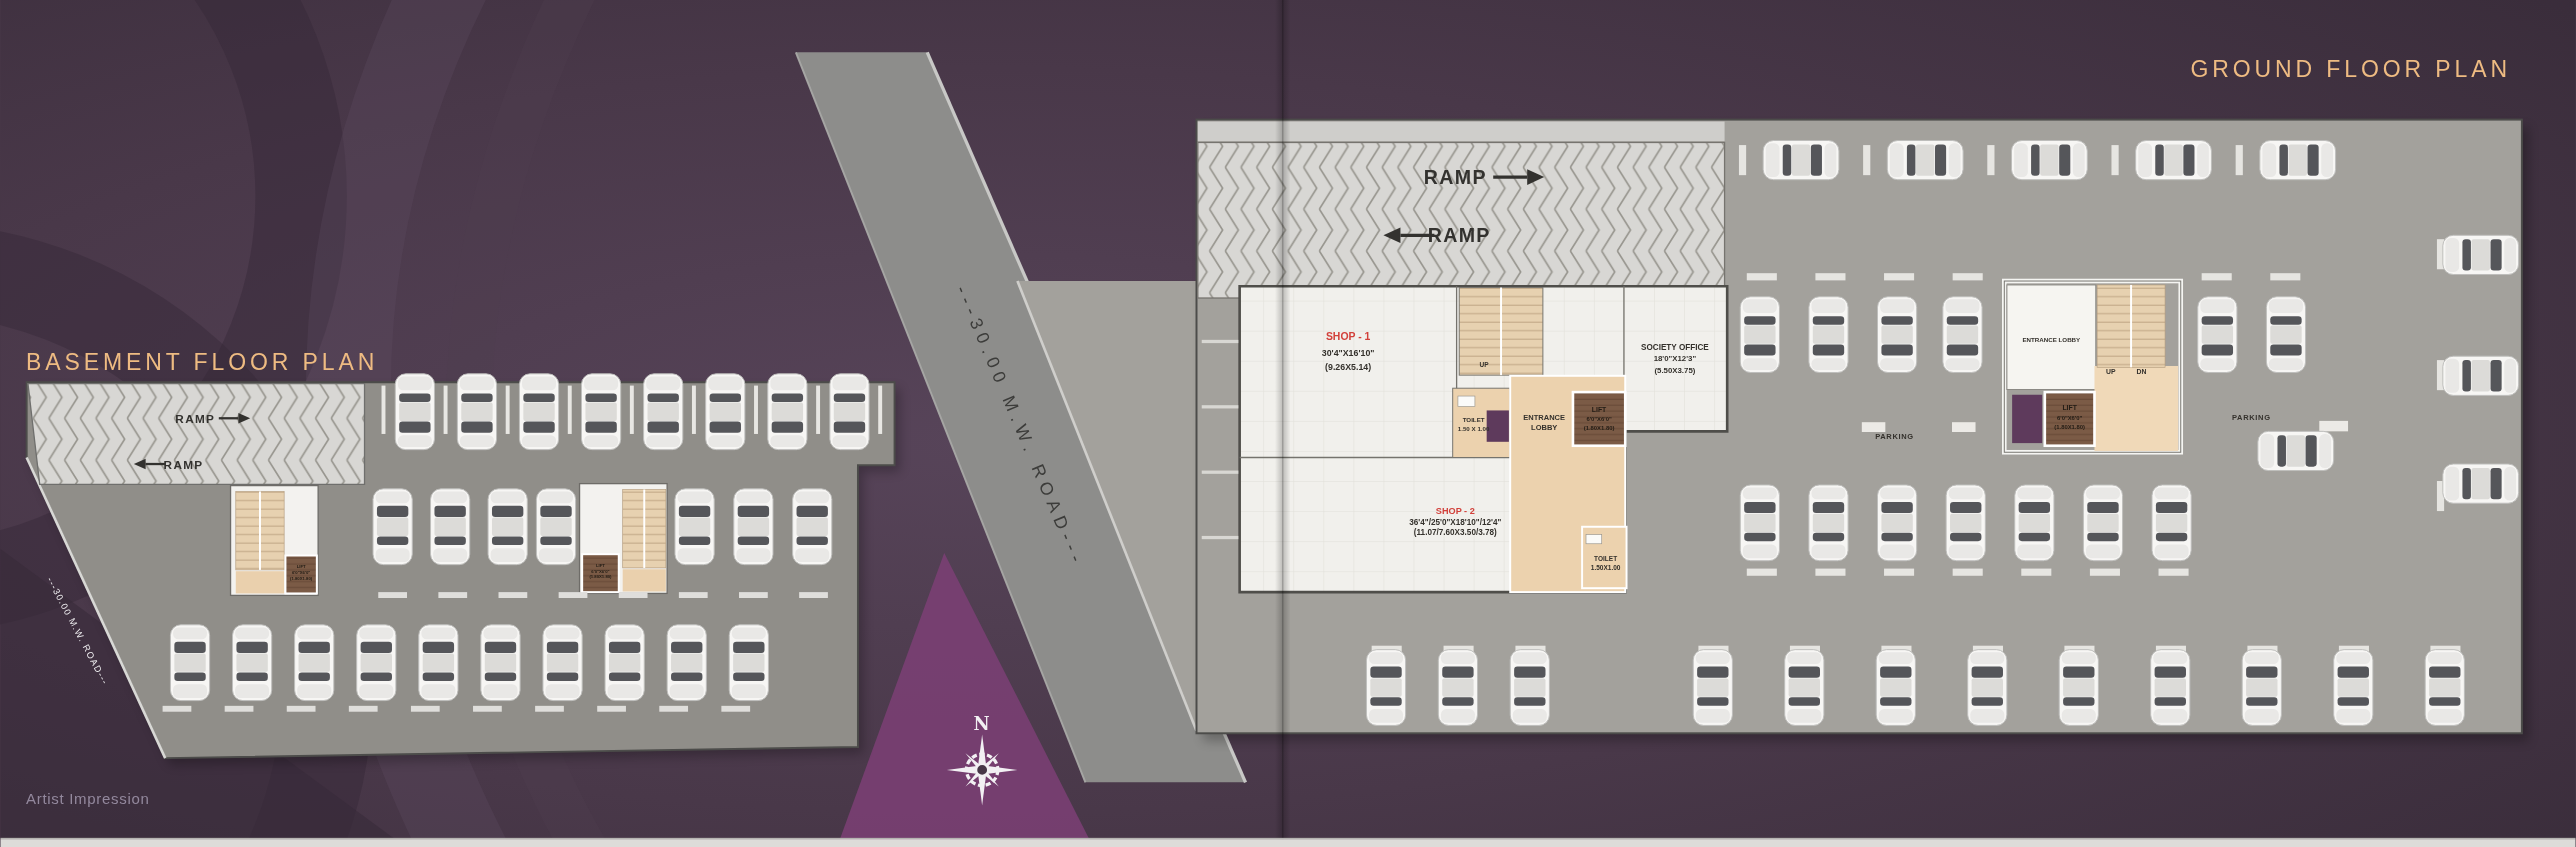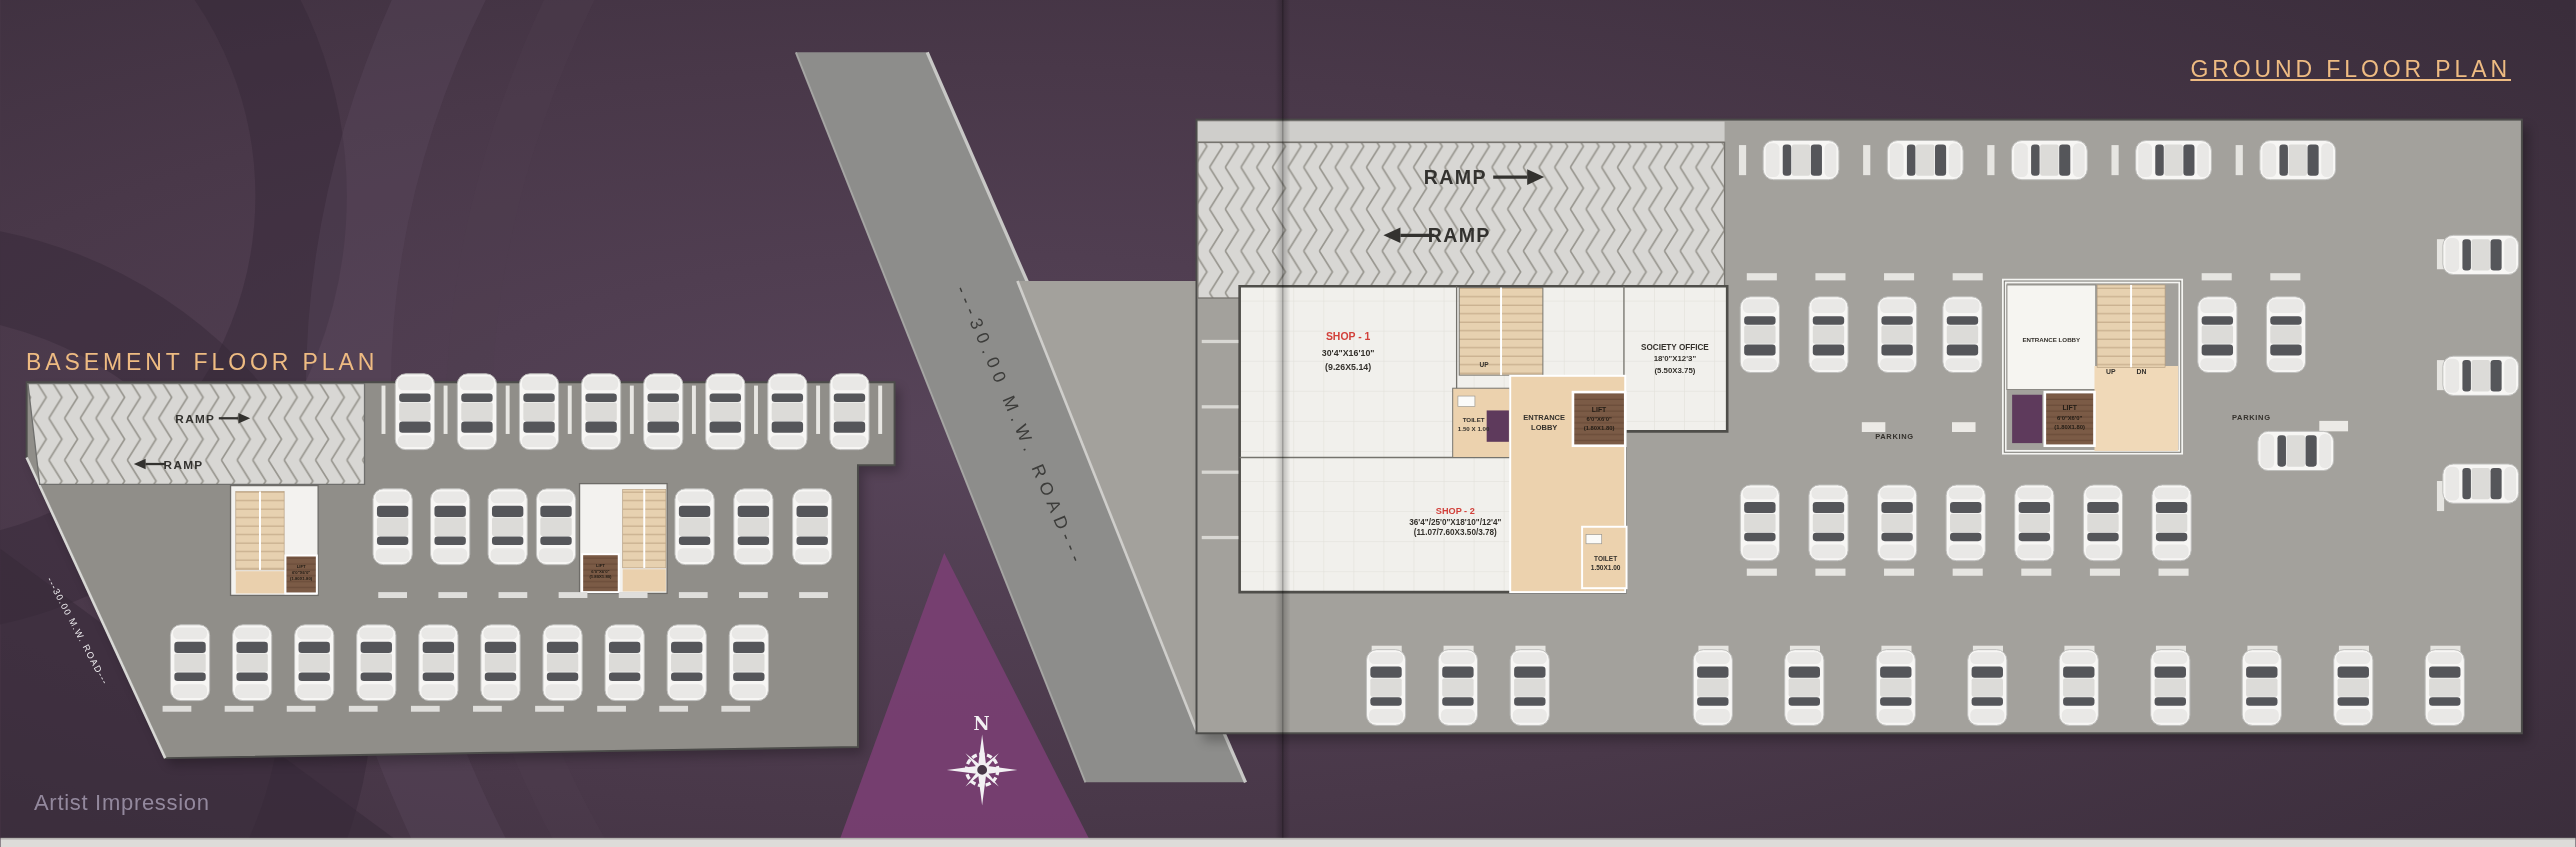--- a/index.html
+++ b/index.html
@@ -1,21 +1,21 @@
 <!DOCTYPE html>
 <html style="font-size:10.5px"><head>
 <meta charset="utf-8">
 <style>
   html,body{margin:0;padding:0;background:#473747;}
   body{width:2576px;height:847px;overflow:hidden;font-family:"Liberation Sans",sans-serif;position:relative;}
   .stage{position:absolute;left:0;top:0;width:2576px;height:847px;}
   .title{position:absolute;color:#eebb82;font-size:23px;letter-spacing:3.9px;white-space:nowrap;font-family:"Liberation Sans",sans-serif;}
-  .title.ground{top:56px;right:65px;text-decoration:underline;}
+  .title.ground{top:56px;right:65px;}
   .title.basement{top:303px;left:26px;margin-top:46px;}
-  .artist{position:absolute;left:26px;top:790px;color:#93889d;font-size:22px;letter-spacing:0.7px;margin-left:8px;}
+  .artist{position:absolute;left:26px;top:790px;color:#93889d;font-size:15px;letter-spacing:0.7px;}
   svg text{font-family:"Liberation Sans",sans-serif;}
   .tb{font-weight:bold;fill:#34312c;}
   .tred{font-weight:bold;fill:#d2403a;}
   .tramp{font-weight:bold;fill:#33322f;letter-spacing:2px;}
   .roadtxt{fill:#3c3c3a;letter-spacing:9px;font-size:27px;}
   .b-roadtxt{fill:#f1f0f2;letter-spacing:2px;font-size:14px;}
   .tiny{font-weight:bold;fill:#221c15;}
   .serifN{font-family:"DejaVu Serif",serif;font-weight:bold;fill:#f2f0f3;}
 </style>
 </head>

